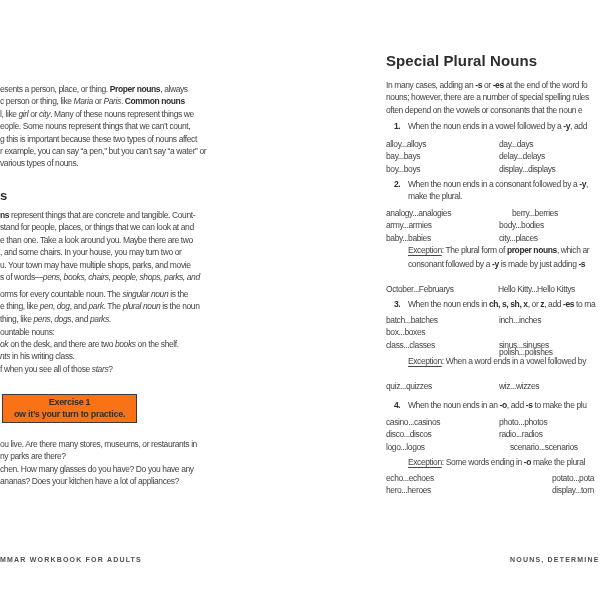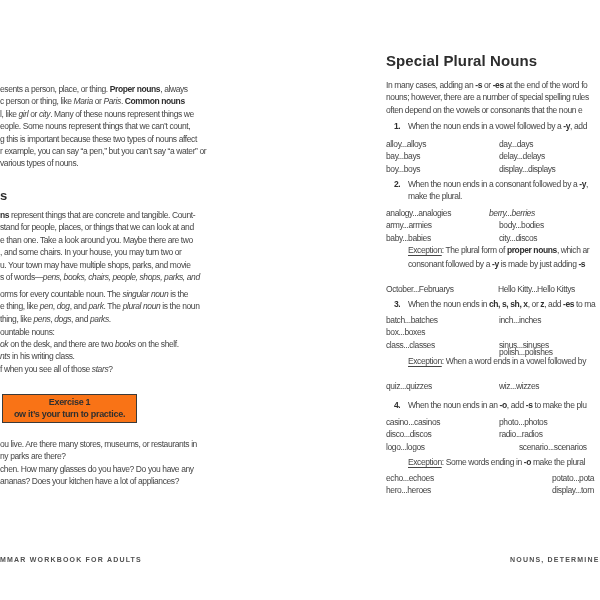--- a/index.html
+++ b/index.html
@@ -146,29 +146,29 @@
     <span class="num">2.</span>
     <div class="item-lines">
         <div class="tline">When the noun ends in a consonant followed by a <b>-y</b>,</div>
         <div class="tline">make the plural.</div>
       </div>
   </div>
 
   <div class="block" style="top:207px">
       <div class="pair-row">
         <span class="col1 tline">analogy...analogies</span>
-        <span class="col2 tline" style="left: 103px; font-style: italic;">berry...berries</span>
+        <span class="col2 tline" style="left: 126px;">berry...berries</span>
       </div>
       <div class="pair-row">
         <span class="col1 tline">army...armies</span>
         <span class="col2 tline" style="left: 113px;">body...bodies</span>
       </div>
       <div class="pair-row">
         <span class="col1 tline">baby...babies</span>
-        <span class="col2 tline" style="left: 113px;">city...discos</span>
+        <span class="col2 tline" style="left: 113px;">city...places</span>
       </div>
     </div>
 
   <div class="block exception" style="top:244px">
       <div class="tline"><u>Exception</u>: The plural form of <b>proper nouns</b>, which ar</div>
       <div class="tline">consonant followed by a <b>-y</b> is made by just adding <b>-s</b></div>
     </div>
 
   <div class="block" style="top:283px">
       <div class="pair-row">
@@ -221,21 +221,21 @@
       <div class="pair-row">
         <span class="col1 tline">casino...casinos</span>
         <span class="col2 tline" style="left: 113px;">photo...photos</span>
       </div>
       <div class="pair-row">
         <span class="col1 tline">disco...discos</span>
         <span class="col2 tline" style="left: 113px;">radio...radios</span>
       </div>
       <div class="pair-row">
         <span class="col1 tline">logo...logos</span>
-        <span class="col2 tline" style="left: 122px; padding-left: 11px;">scenario...scenarios</span>
+        <span class="col2 tline" style="left: 113px; padding-left: 11px;">scenario...scenarios</span>
       </div>
     </div>
 
   <div class="block exception" style="top:456px">
       <div class="tline"><u>Exception</u>: Some words ending in <b>-o</b> make the plural</div>
     </div>
 
   <div class="block" style="top:472px">
       <div class="pair-row">
         <span class="col1 tline">echo...echoes</span>

